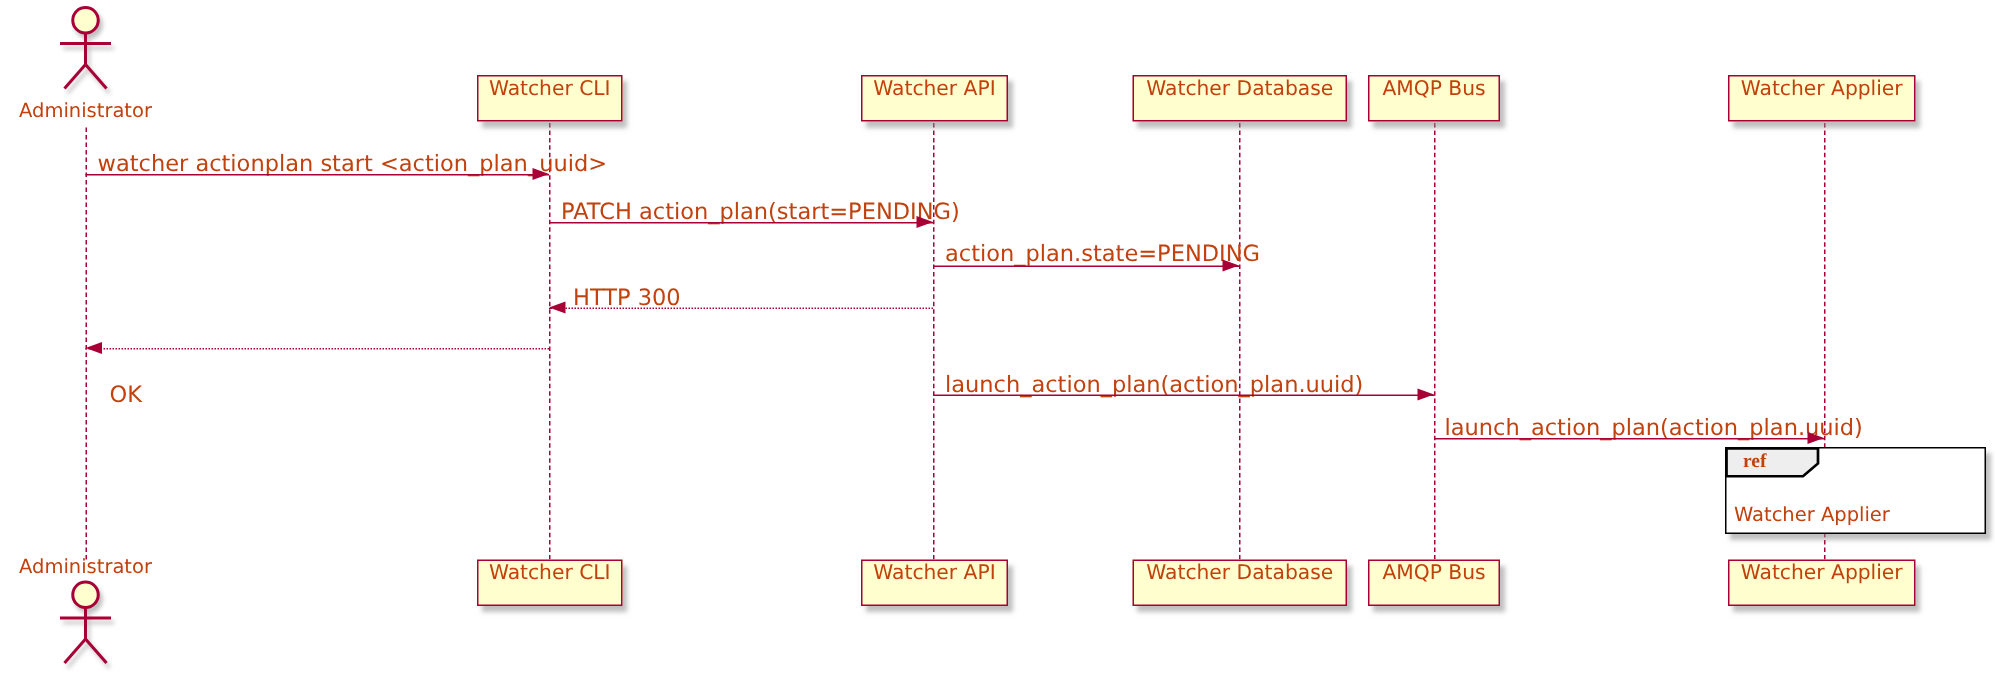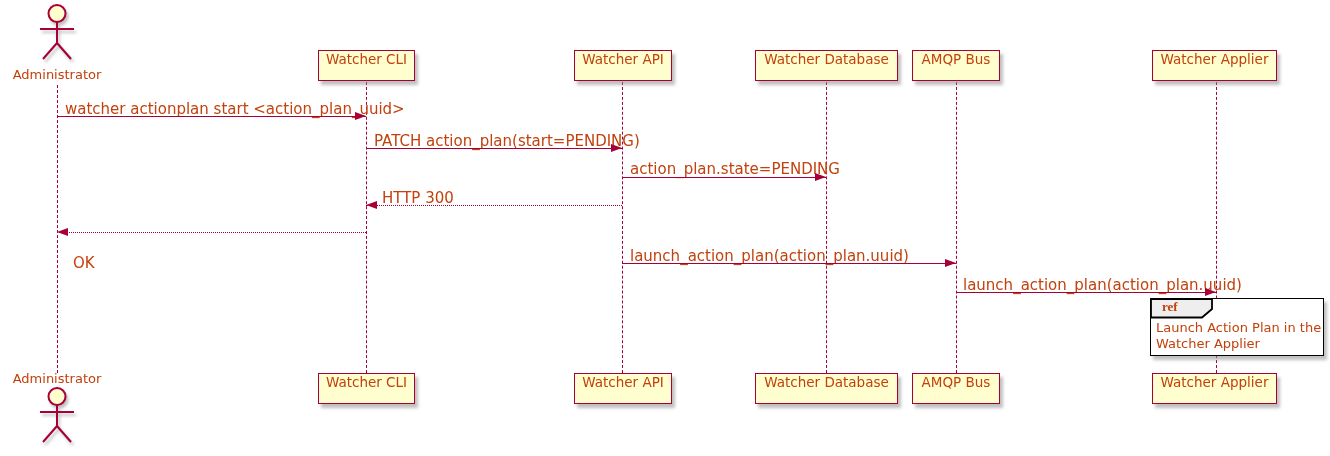--- a/index.html
+++ b/index.html
@@ -94,21 +94,20 @@
 
   <div class="msg-label" style="left:963px;top:276px;">launch_action_plan(action_plan.uuid)</div>
   <div class="mline solid" style="left:956px;top:292px;width:260px;"></div>
   <div class="arr right" style="left:1205px;top:288px;"></div>
 
   <div class="ref-box">
     <svg class="ref-tab" width="64" height="21" viewBox="0 0 64 21">
       <polygon points="1,1 62,1 62,11 52,19.5 1,19.5" fill="#EEEEEE" stroke="#000000" stroke-width="1.8"></polygon>
     </svg>
     <span class="ref-keyword">ref</span>
-    <span class="ref-line" style="top:21px;">Launch Action Plan in the</span>
     <span class="ref-line" style="top:37px;">Watcher Applier</span>
   </div>
 
   <div class="pbox" style="left:318px;top:373px;width:97px;">
     <span>Watcher CLI</span>
     </div>
   <div class="pbox" style="left:574px;top:373px;width:98px;">
     <span>Watcher API</span>
     </div>
   <div class="pbox" style="left:755px;top:373px;width:143px;">

